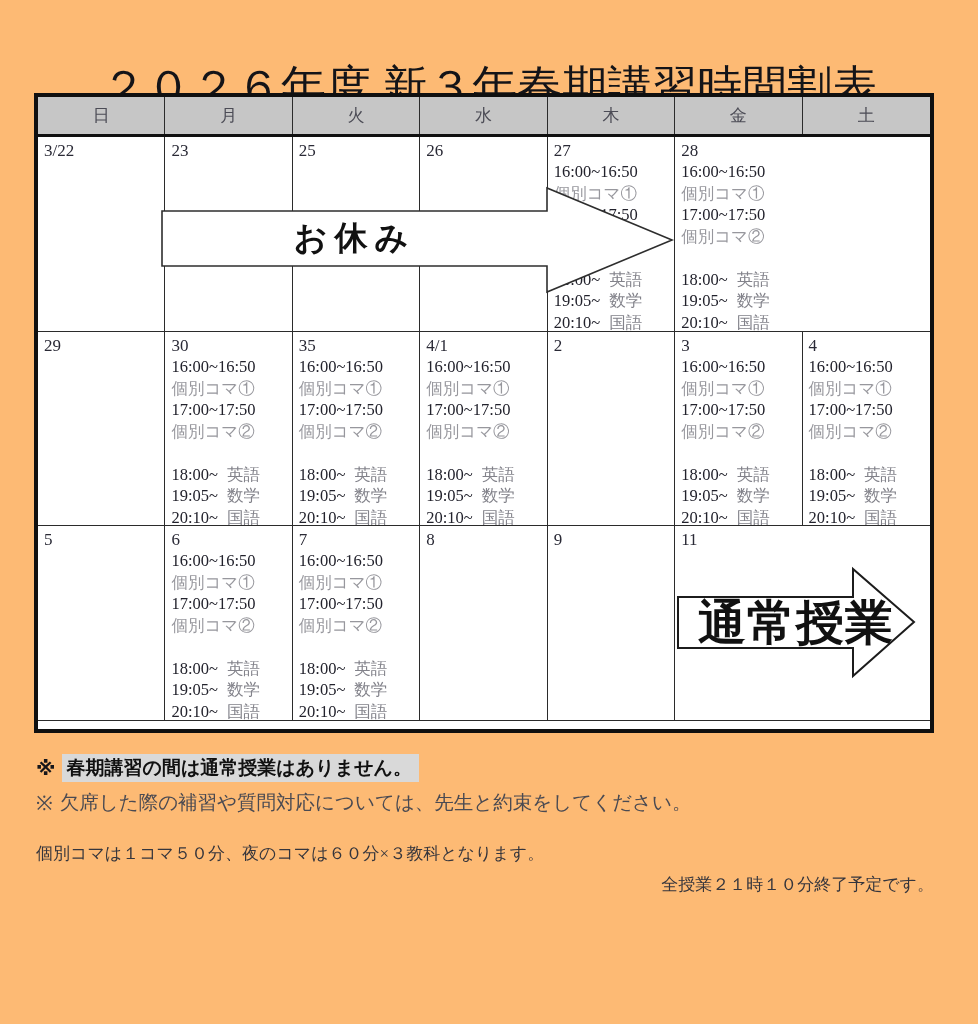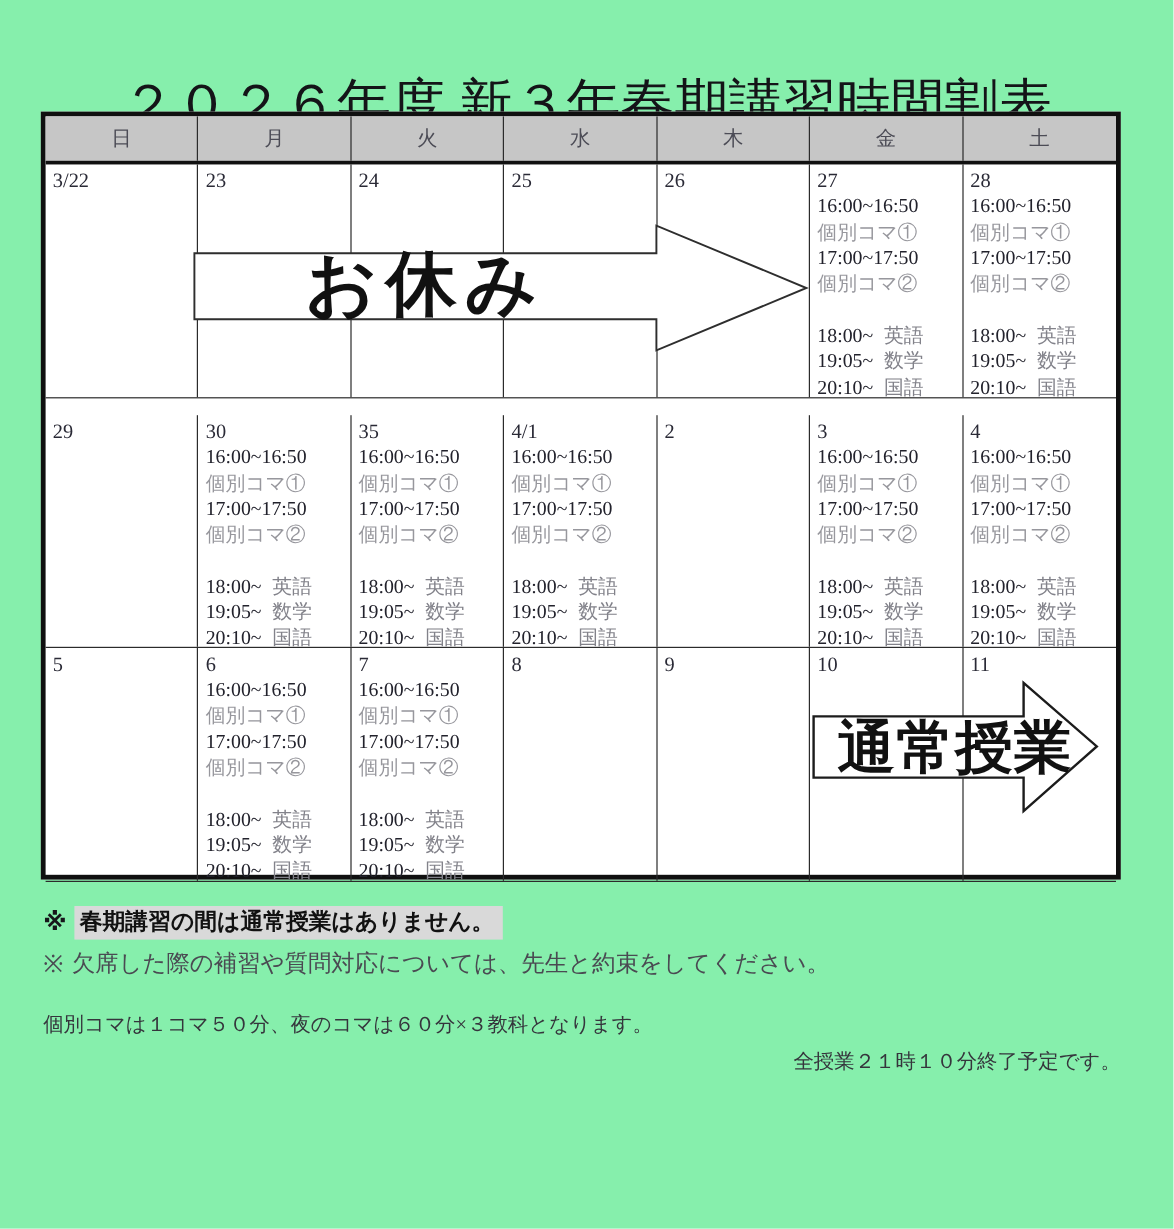--- a/index.html
+++ b/index.html
@@ -1,50 +1,50 @@
 <!DOCTYPE html>
 <html><head>
 <meta charset="utf-8">
 <style>
   html,body{margin:0;padding:0;background:#ffffff;}
-  .page{position:relative;width:978px;height:1024px;background:#86efac;overflow:hidden;
+  .page{position:relative;width:978px;height:1024px;background:#fdba74;overflow:hidden;
         font-family:"Liberation Serif","DejaVu Serif",serif;color:#1c1c26;}
 
   
   .title{position:absolute;left:0;top:28px;width:978px;text-align:center;
          font-size:45px;line-height:58px;color:#141418;font-weight:400;white-space:nowrap;}
 
   
   .cal{position:absolute;left:34px;top:93px;width:900px;height:640px;
        box-sizing:border-box;border:4px solid #101010;background:#fff;}
   .cal-row{display:grid;grid-template-columns:repeat(7,1fr);box-sizing:border-box;
            border-bottom:1.5px solid #2b2b2b;}
   .cal-row:last-child{border-bottom:none;}
   .cal-row.header{height:40px;background:#c6c6c6;border-bottom:3px solid #101010;}
   .cal-row.w0{height:195px;}
-  .cal-row.w1{height:194px;margin-top:14px;}
+  .cal-row.w1{height:194px;}
   .cal-row.w2{height:195px;}
   .cell{box-sizing:border-box;border-right:1.5px solid #2b2b2b;overflow:hidden;}
   .cell:last-child{border-right:none;}
   .hcell{display:flex;align-items:center;justify-content:center;
          font-size:17px;color:#4c4c56;}
   .dcell{padding:3px 5px 0 6px;}
   .date{font-size:17px;line-height:21px;color:#2a2a36;display:block;}
   .ln{font-size:16.5px;line-height:21.5px;white-space:nowrap;}
   .ln.time{color:#22222c;}
   .ln.label{color:#97979d;}
   .ln.gap{height:21.5px;}
   .ln .t{color:#22222c;}
   .ln .s{color:#82828a;margin-left:9px;}
 
   
   .arrow-svg{position:absolute;left:0;top:0;width:892px;height:632px;pointer-events:none;}
   .arrow-label{position:absolute;display:flex;align-items:center;justify-content:center;
                font-family:"Liberation Sans","DejaVu Sans",sans-serif;font-weight:700;color:#111;}
-  .arrow-label.oyasumi{left:124px;top:112px;width:385px;height:58px;font-size:59px;letter-spacing:7px;}
+  .arrow-label.oyasumi{left:124px;top:112px;width:385px;height:58px;font-size:33px;letter-spacing:7px;}
   .arrow-label.tsujo{left:638px;top:498px;width:240px;height:55px;font-size:48px;letter-spacing:1px;}
 
   
   .note{position:absolute;left:36px;white-space:nowrap;}
   .note .marker{font-family:"Liberation Sans","DejaVu Sans",sans-serif;font-weight:700;
                 font-size:20px;color:#16161a;margin-right:7px;vertical-align:middle;}
   .note1{top:755px;}
   .note1 .note-text{font-family:"Liberation Sans","DejaVu Sans",sans-serif;font-weight:700;
                     font-size:19px;color:#111;background:#d9d9d9;padding:3px 7px 4px 4px;vertical-align:middle;}
   .note2{top:789px;}
@@ -72,23 +72,20 @@
         <div class="cell hcell">土</div>
       </div>
     <div class="cal-row w0" id="cal-week-0">
         <div class="cell dcell">
           <span class="date">3/22</span>
         </div>
         <div class="cell dcell">
           <span class="date">23</span>
         </div>
         <div class="cell dcell">
-          <span class="date">24</span>
-        </div>
-        <div class="cell dcell">
           <span class="date">25</span>
         </div>
         <div class="cell dcell">
           <span class="date">26</span>
         </div>
         <div class="cell dcell">
           <span class="date">27</span>
           <div class="ln time">16:00~16:50</div>
           <div class="ln label">個別コマ①</div>
           <div class="ln time">17:00~17:50</div>
@@ -197,23 +194,20 @@
           <div class="ln gap"></div>
           <div class="ln"><span class="t">18:00~</span><span class="s">英語</span></div>
           <div class="ln"><span class="t">19:05~</span><span class="s">数学</span></div>
           <div class="ln"><span class="t">20:10~</span><span class="s">国語</span></div>
         </div>
         <div class="cell dcell">
           <span class="date">8</span>
         </div>
         <div class="cell dcell">
           <span class="date">9</span>
-        </div>
-        <div class="cell dcell">
-          <span class="date">10</span>
         </div>
         <div class="cell dcell">
           <span class="date">11</span>
         </div>
       </div>
 
     <svg class="arrow-svg" viewBox="0 0 892 632">
       <polygon points="124,114 509,114 509,91 634,143 509,195 509,169 124,169" fill="#ffffff" stroke="#2e2e2e" stroke-width="1.6"></polygon>
       <polygon points="640,500 815,500 815,472 876,525 815,579 815,551 640,551" fill="#ffffff" stroke="#1c1c1c" stroke-width="2"></polygon>
     </svg>

